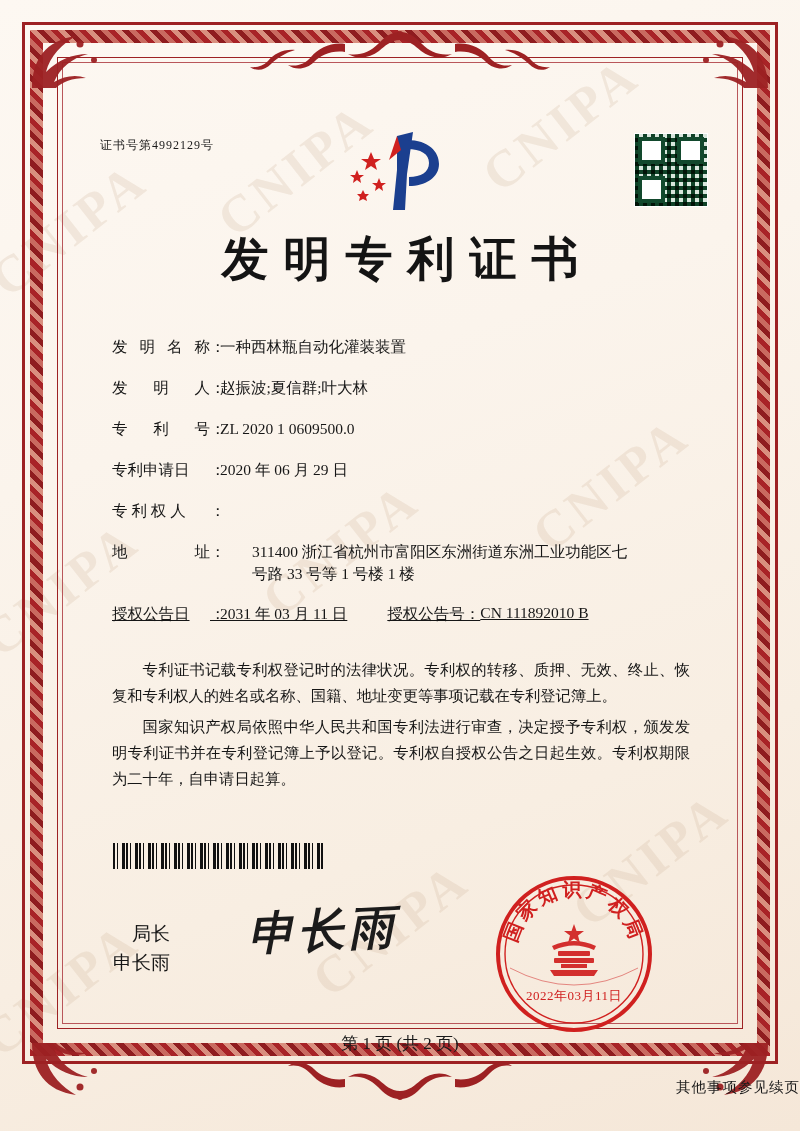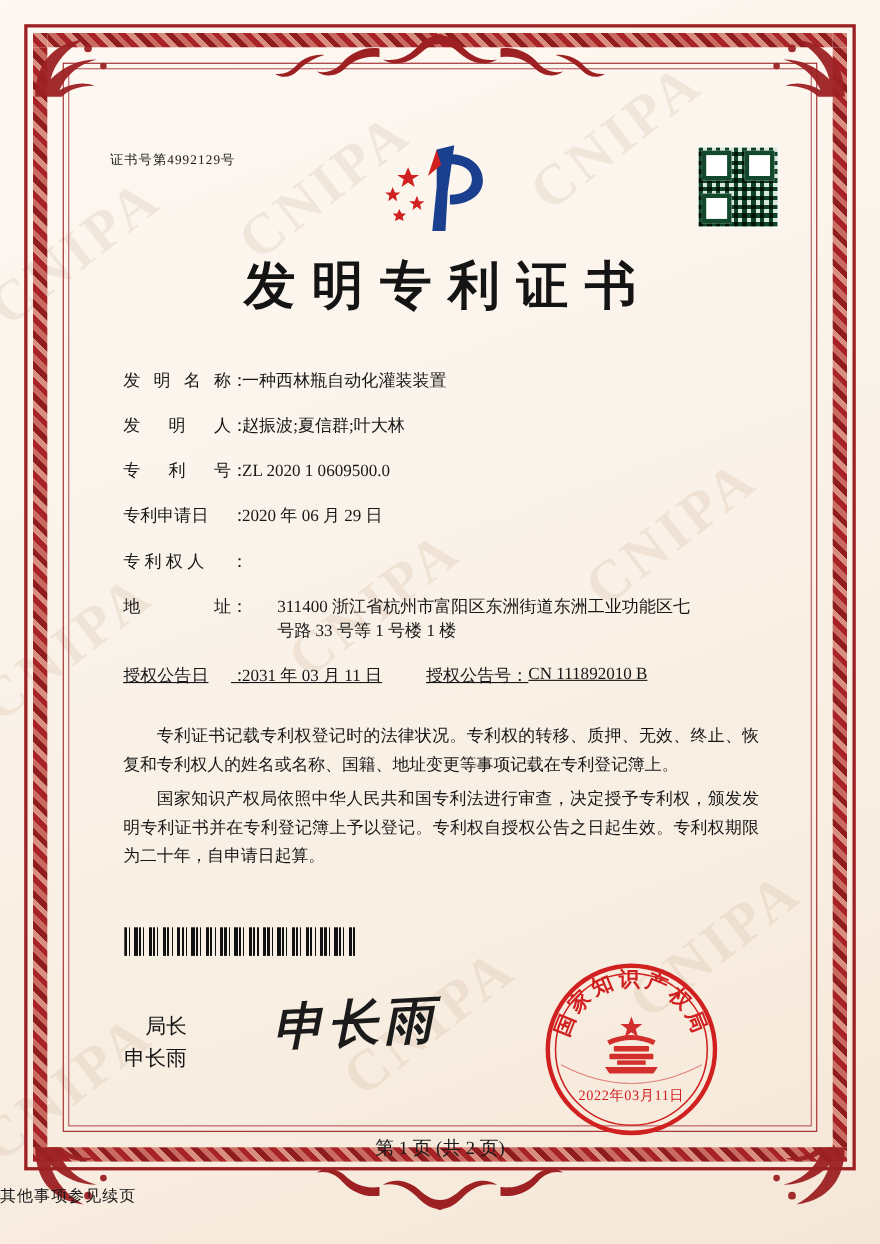--- a/index.html
+++ b/index.html
@@ -276,21 +276,21 @@
     top: 1032px;
     text-align: center;
     font-size: 17px;
     color: #1a1a1a;
   }
 
   .footer-note {
     position: absolute;
     left: 0; right: 0;
     top: 1078px;
-    text-align: left;
+    text-align: right;
     font-size: 14.5px;
     color: #1a1a1a;
     letter-spacing: 1px;
   }
 </style>
 </head>
 <body>
 
 <div class="page">
 

